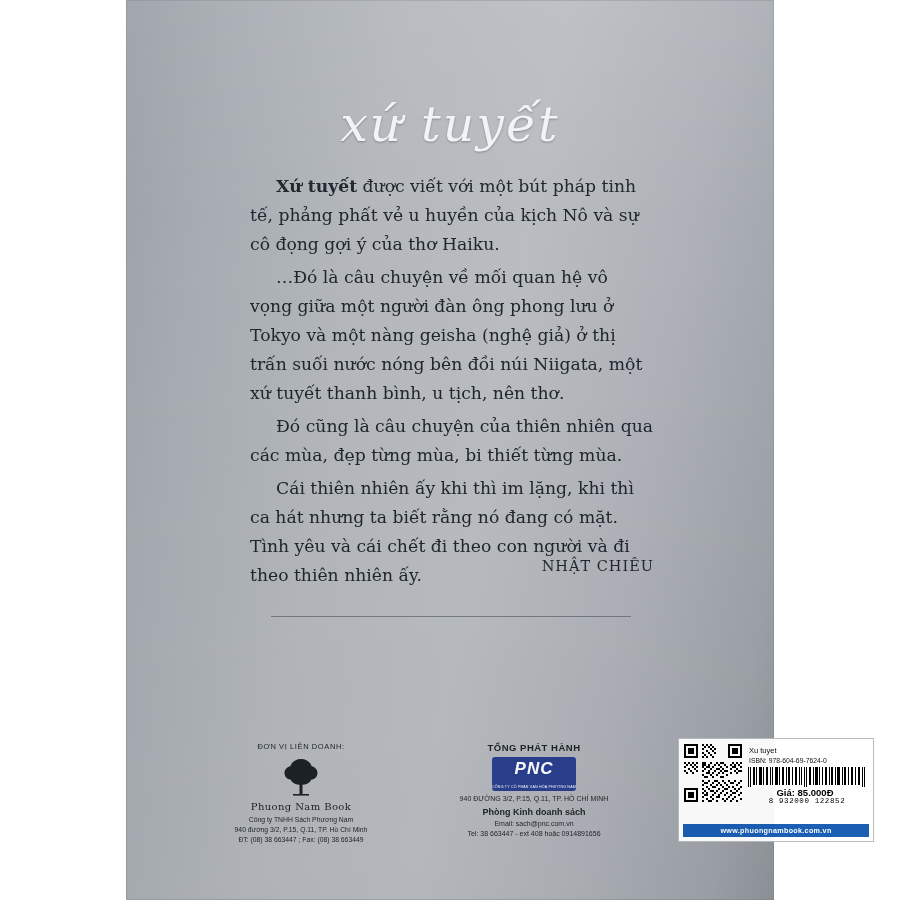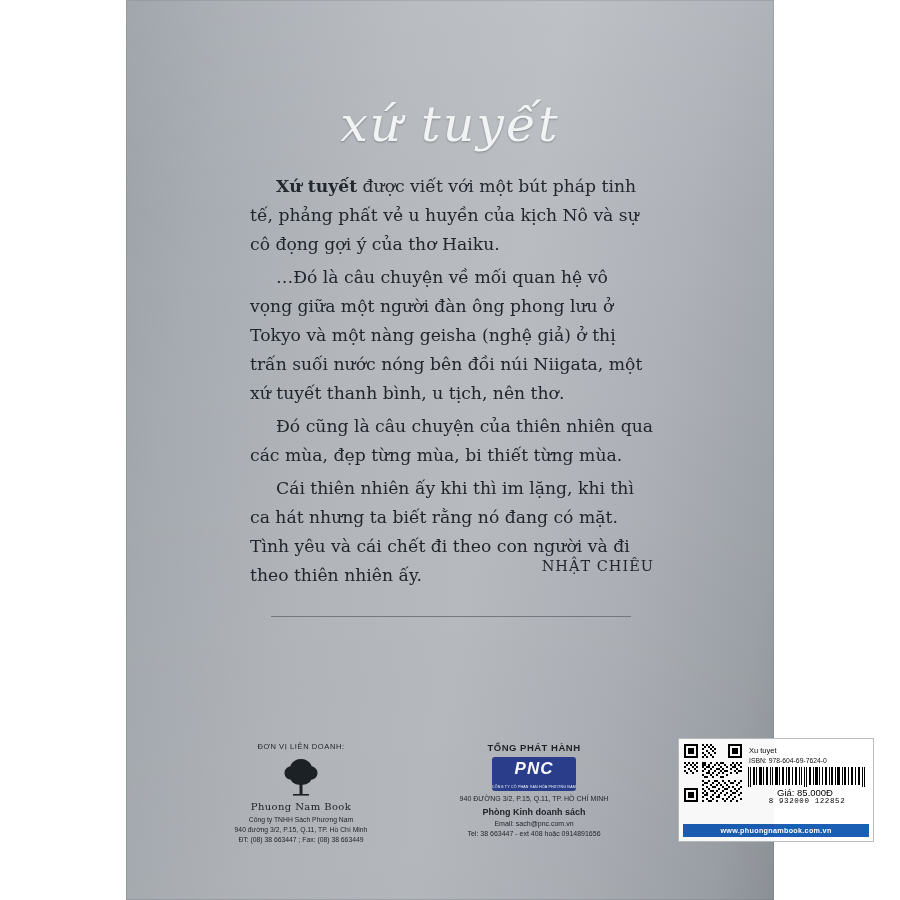--- a/index.html
+++ b/index.html
@@ -232,21 +232,21 @@
     font-size: 6.8px;
     color: #111;
   }
   .bk-price {
     position: absolute;
     left: 70px;
     top: 48px;
     right: 12px;
     text-align: center;
     font-family: "Liberation Sans", sans-serif;
-    font-weight: normal;
+    font-weight: bold;
     font-size: 9.5px;
     color: #000;
   }
   .ean {
     position: absolute;
     left: 68px;
     top: 28px;
     width: 122px;
     height: 20px;
   }

